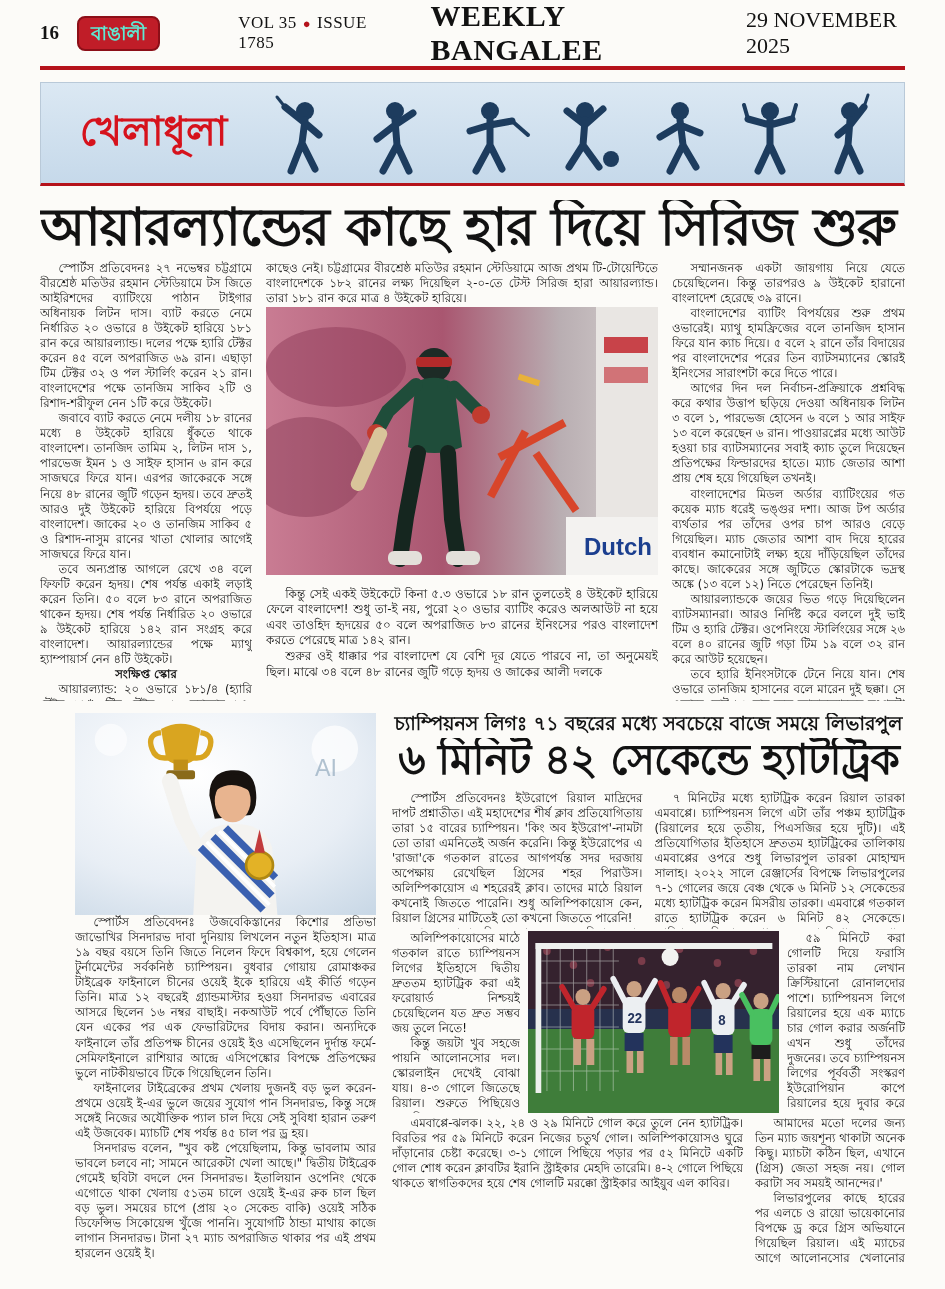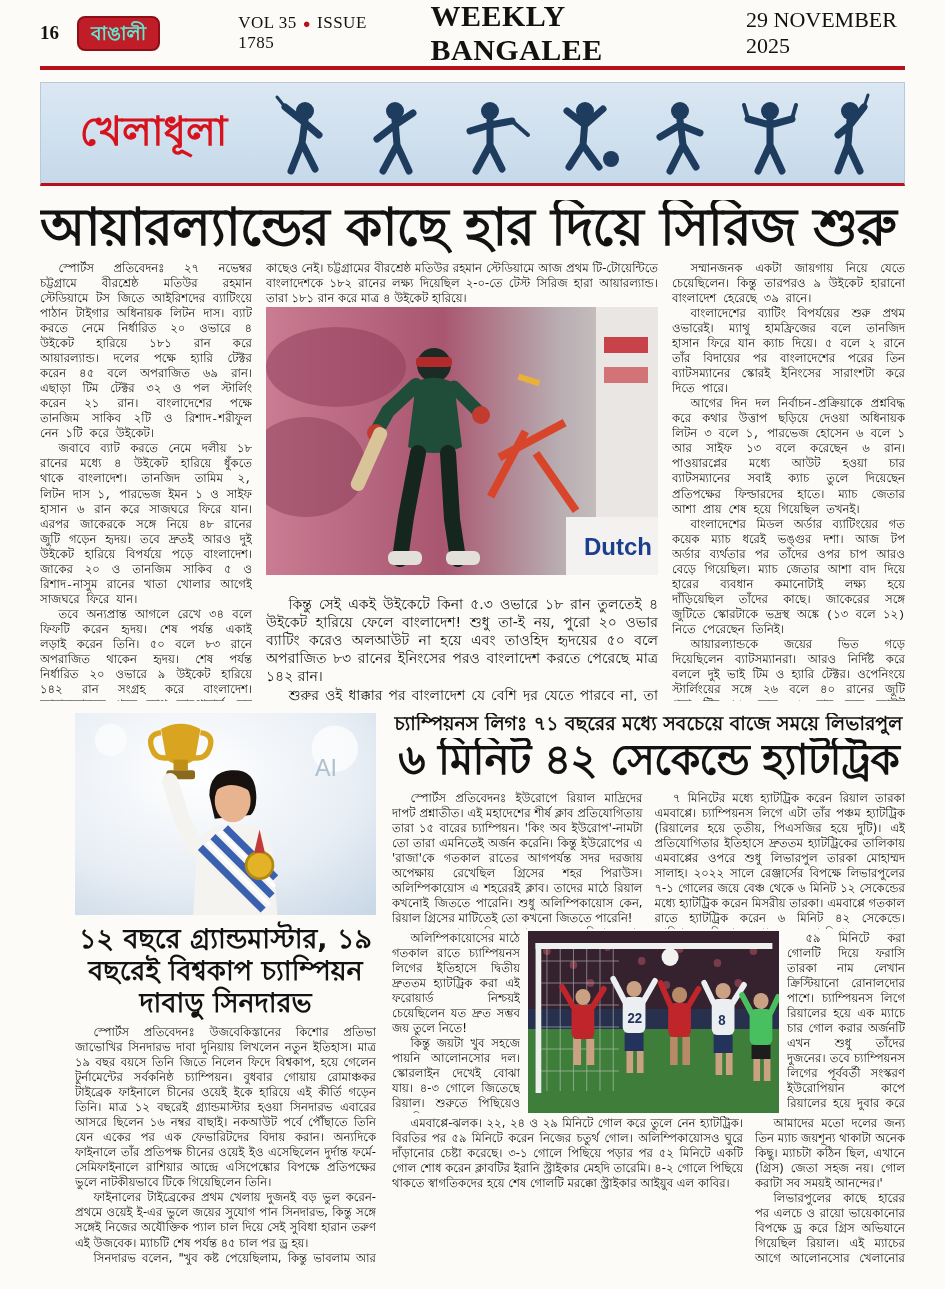--- a/index.html
+++ b/index.html
@@ -20,27 +20,27 @@
   .banner{margin-top:12px;height:104px;background:linear-gradient(180deg,#dbe8f3,#c6d9ea);
           border:1px solid #b9c9d8;border-bottom:3px solid #b5121b;display:flex;align-items:center;
           padding:0 10px;box-sizing:border-box;}
   .banner-label{color:#d6121c;font-weight:700;font-size:40px;min-width:205px;text-align:center;}
   .sil{flex:1;height:92px;}
   
   .headline1{margin:14px 0 4px;font-weight:700;font-size:52px;line-height:1.05;text-align:center;
              white-space:nowrap;overflow:hidden;letter-spacing:-1px;}
   .a1grid{display:grid;grid-template-columns:212px 392px 1fr;gap:14px;height:440px;overflow:hidden;
           margin-top:6px;}
-  .coltext{font-size:11.6px;line-height:1.3;text-align:justify;overflow:hidden;height:100%;font-family:Liberation Mono, monospace;}
+  .coltext{font-size:11.6px;line-height:1.3;text-align:justify;overflow:hidden;height:100%;}
   .coltext p{margin:0;text-indent:1.6em;}
   .subhead{font-weight:700;text-align:center;text-indent:0 !important;}
   .midcol{display:flex;flex-direction:column;height:100%;overflow:hidden;}
   .midtop{font-size:11.6px;line-height:1.3;text-align:justify;height:46px;overflow:hidden;}
   .photo{width:100%;display:block;background:#ccc;}
-  .midbottom{font-size:14px;line-height:1.3;text-align:justify;flex:1;overflow:hidden;margin-top:20px;}
+  .midbottom{font-size:12px;line-height:1.3;text-align:justify;flex:1;overflow:hidden;margin-top:12px;}
   .midbottom p{margin:0;text-indent:1.6em;}
   
   .bottom{display:grid;grid-template-columns:336px 1fr;gap:16px;margin-top:12px;height:552px;overflow:hidden;}
   .chess{display:flex;flex-direction:column;overflow:hidden;margin-left:35px;}
   .chess-head{font-weight:700;font-size:27px;line-height:1.18;text-align:center;margin:8px 0 6px;}
   .chess-body{font-size:11.6px;line-height:1.3;text-align:justify;overflow:hidden;flex:1;}
   .chess-body p{margin:0;text-indent:1.6em;}
   .cl{display:flex;flex-direction:column;overflow:hidden;}
   .kicker{font-weight:700;font-size:19px;text-align:center;line-height:1.15;}
   .headline2{font-weight:700;font-size:42px;text-align:center;line-height:1.05;margin:4px 0 8px;
@@ -207,21 +207,20 @@
           <ellipse cx="176" cy="98" rx="20" ry="24" fill="#e8b48f"></ellipse>
           <path d="M158,86 q18,-12 38,2 q0,-20 -20,-20 q-18,0 -18,18" fill="#17120f"></path>
           <path d="M132,226 L136,150 q8,-26 42,-26 q34,0 42,26 l6,76 Z" fill="#f4f3f0"></path>
           <path d="M136,152 L120,120 L106,76" stroke="#f4f3f0" stroke-width="18" fill="none" stroke-linecap="round"></path>
           <path d="M140,150 l70,70 M154,138 l66,66 M168,128 l56,56" stroke="#3a60b0" stroke-width="8" fill="none"></path>
           <path d="M147,144 l70,70 M161,132 l62,62" stroke="#ffffff" stroke-width="4" fill="none"></path>
           <circle cx="206" cy="170" r="15" fill="#e3b226" stroke="#b08812" stroke-width="3"></circle>
           <path d="M206,130 l-6,26 h12 Z" fill="#c23b3b"></path>
         </g>
       </svg>
-      <div class="chess-head">১২ বছরে গ্র্যান্ডমাস্টার, ১৯ বছরেই বিশ্বকাপ চ্যাম্পিয়ন দাবাড়ু সিনদারভ</div>
       <div class="chess-body">
         <p>স্পোর্টস প্রতিবেদনঃ উজবেকিস্তানের কিশোর প্রতিভা জাভোখির সিনদারভ দাবা দুনিয়ায় লিখলেন নতুন ইতিহাস। মাত্র ১৯ বছর বয়সে তিনি জিতে নিলেন ফিদে বিশ্বকাপ, হয়ে গেলেন টুর্নামেন্টের সর্বকনিষ্ঠ চ্যাম্পিয়ন। বুধবার গোয়ায় রোমাঞ্চকর টাইব্রেক ফাইনালে চীনের ওয়েই ইকে হারিয়ে এই কীর্তি গড়েন তিনি। মাত্র ১২ বছরেই গ্র্যান্ডমাস্টার হওয়া সিনদারভ এবারের আসরে ছিলেন ১৬ নম্বর বাছাই। নকআউট পর্বে পৌঁছাতে তিনি যেন একের পর এক ফেভারিটদের বিদায় করান। অন্যদিকে ফাইনালে তাঁর প্রতিপক্ষ চীনের ওয়েই ইও এসেছিলেন দুর্দান্ত ফর্মে-সেমিফাইনালে রাশিয়ার আন্দ্রে এসিপেঙ্কোর বিপক্ষে প্রতিপক্ষের ভুলে নাটকীয়ভাবে টিকে গিয়েছিলেন তিনি।</p>
         <p>ফাইনালের টাইব্রেকের প্রথম খেলায় দুজনই বড় ভুল করেন-প্রথমে ওয়েই ই-এর ভুলে জয়ের সুযোগ পান সিনদারভ, কিন্তু সঙ্গে সঙ্গেই নিজের অযৌক্তিক প্যাল চাল দিয়ে সেই সুবিধা হারান তরুণ এই উজবেক। ম্যাচটি শেষ পর্যন্ত ৪৫ চাল পর ড্র হয়।</p>
         <p>সিনদারভ বলেন, "খুব কষ্ট পেয়েছিলাম, কিন্তু ভাবলাম আর ভাবলে চলবে না; সামনে আরেকটা খেলা আছে।" দ্বিতীয় টাইব্রেক গেমেই ছবিটা বদলে দেন সিনদারভ। ইতালিয়ান ওপেনিং থেকে এগোতে থাকা খেলায় ৫১তম চালে ওয়েই ই-এর রুক চাল ছিল বড় ভুল। সময়ের চাপে (প্রায় ২০ সেকেন্ড বাকি) ওয়েই সঠিক ডিফেন্সিভ সিকোয়েন্স খুঁজে পাননি। সুযোগটি ঠান্ডা মাথায় কাজে লাগান সিনদারভ। টানা ২৭ ম্যাচ অপরাজিত থাকার পর এই প্রথম হারলেন ওয়েই ই।</p>
 
       </div>
     </div>
 
     <div class="cl">
       <div class="kicker">চ্যাম্পিয়নস লিগঃ ৭১ বছরের মধ্যে সবচেয়ে বাজে সময়ে লিভারপুল</div>

